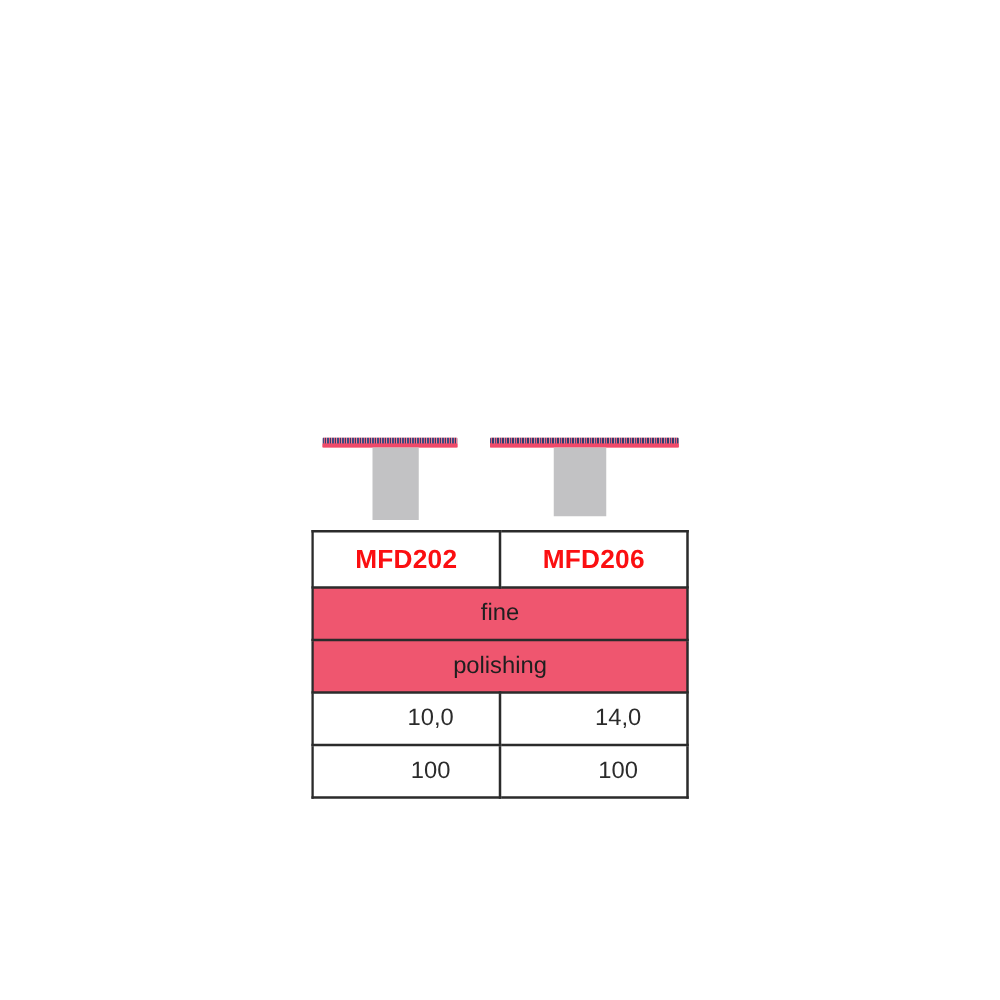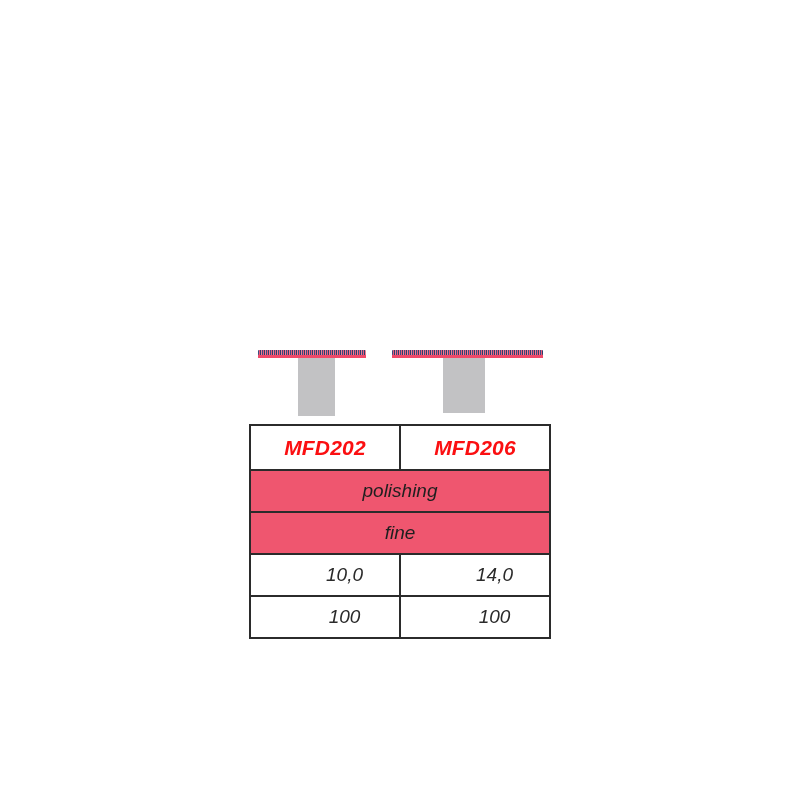--- a/index.html
+++ b/index.html
@@ -110,21 +110,20 @@
   }
 
   
   #table-clip {
     position: absolute;
     left: 249px;
     top: 424px;
     width: 361px;
     height: 258px;
     overflow: hidden;
-    font-style: italic;
   }
   #table-clip #spec-table {
     left: 0;
     top: 0;
     width: 302px;
   }
 </style>
 </head>
 <body>
 
@@ -141,24 +140,24 @@
   </div>
 
   <div id="table-clip">
     <table id="spec-table">
       <tbody>
         <tr>
           <td class="model">MFD202</td>
           <td class="model">MFD206</td>
         </tr>
         <tr>
-          <td class="grade" colspan="2">polishing</td>
+          <td class="grade" colspan="2">fine</td>
         </tr>
         <tr>
-          <td class="grade" colspan="2">fine</td>
+          <td class="grade" colspan="2">polishing</td>
         </tr>
         <tr class="value-row">
           <td class="value">10,0</td>
           <td class="value">14,0</td>
         </tr>
         <tr class="value-row">
           <td class="value">100</td>
           <td class="value">100</td>
         </tr>
       </tbody>

